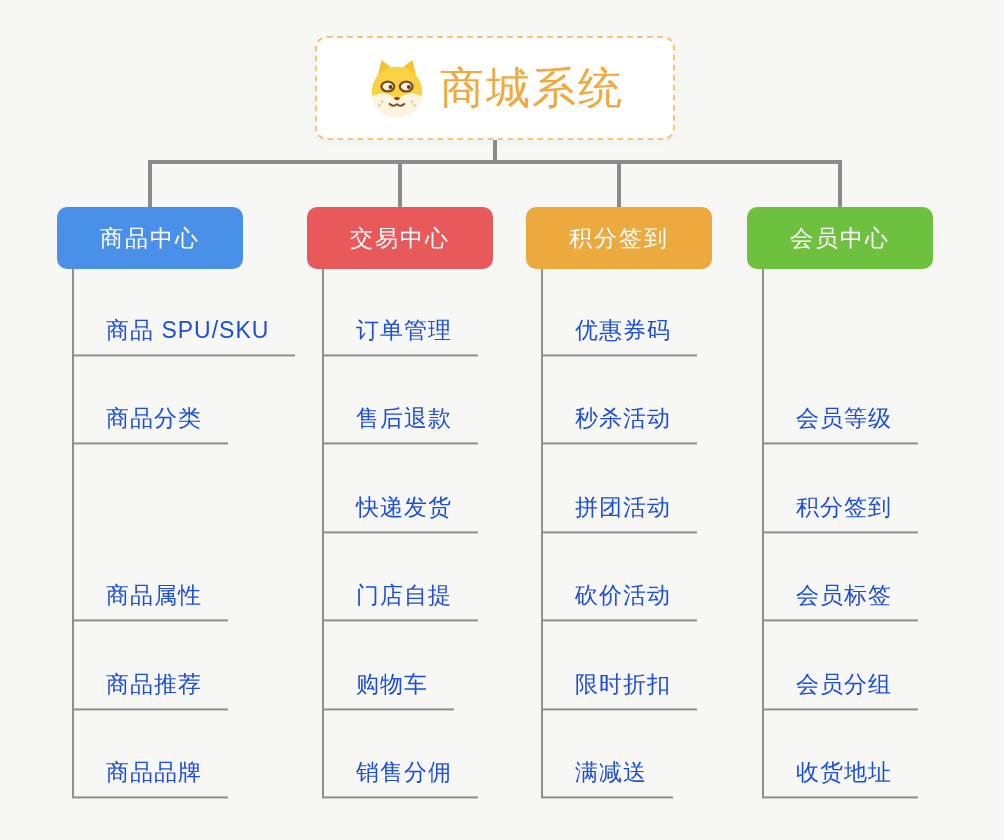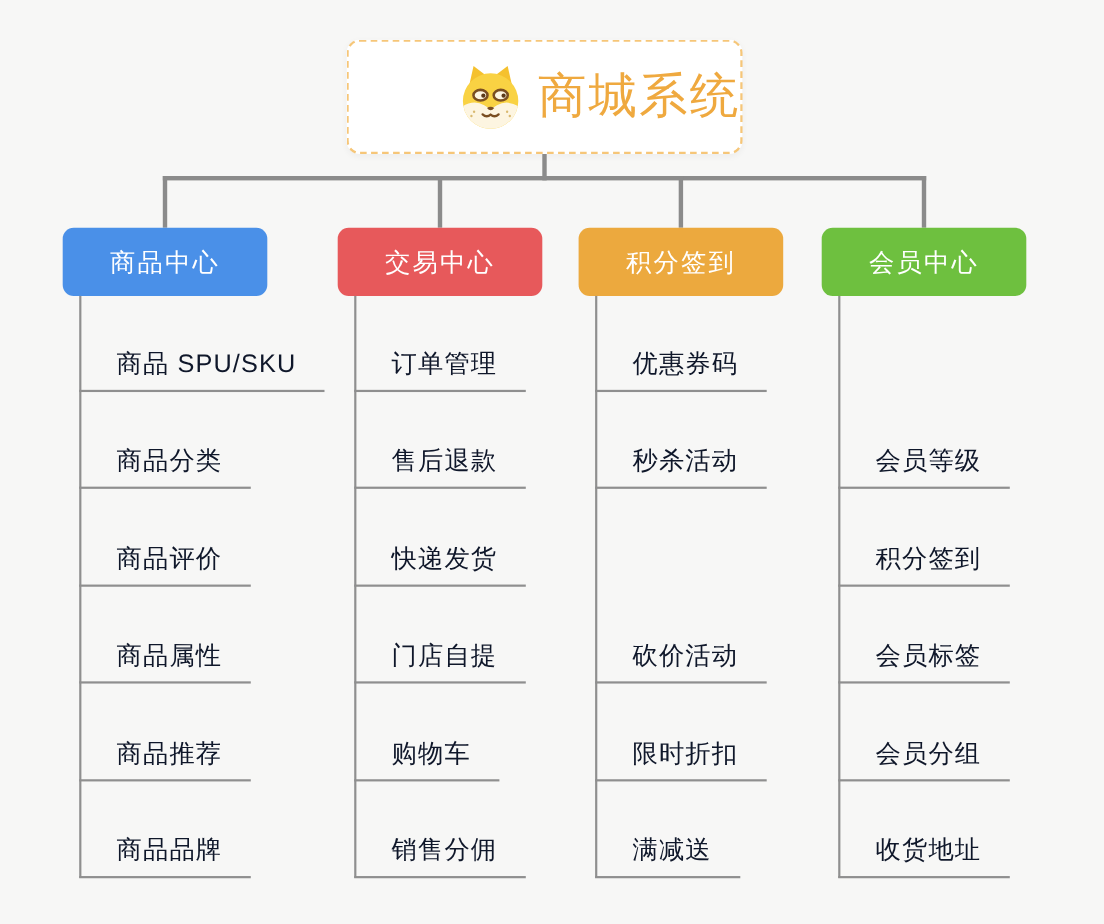--- a/index.html
+++ b/index.html
@@ -6,21 +6,21 @@
   .canvas{
     position:relative;width:1004px;height:840px;overflow:hidden;
     background:#f7f7f6;
     font-family:"Liberation Sans","DejaVu Sans",sans-serif;
   }
   
   .root-node{
     position:absolute;left:315px;top:36px;width:360px;height:104px;
     box-sizing:border-box;background:#ffffff;
     border:2px dashed #f6c678;border-radius:12px;
-    display:flex;align-items:center;justify-content:flex-end;gap:12px;
+    display:flex;align-items:center;justify-content:center;gap:12px;
     box-shadow:0 2px 6px rgba(0,0,0,0.04);
     cursor:default;
   }
   .root-title{
     font-size:44px;line-height:1;color:#efa93f;letter-spacing:2px;font-weight:500;
     white-space:nowrap;
   }
   .dog-icon{width:62px;height:62px;flex:0 0 auto;}
   
   .conn{position:absolute;background:#8b8b8b;}
@@ -37,21 +37,21 @@
     color:#ffffff;font-size:23px;letter-spacing:2px;white-space:nowrap;
     cursor:default;
   }
   .branch-spine{
     position:absolute;left:15px;top:62px;width:2px;height:529px;background:#8f8f8f;
   }
   .leaf{
     position:absolute;left:15px;transform:translateY(-100%);
     border-bottom:2px solid #8f8f8f;
     padding:0 26px 9px 34px;
-    font-size:23px;line-height:1.2;letter-spacing:1px;color:#0f172a;
+    font-size:23px;line-height:1.2;letter-spacing:1px;color:#1d4ed8;
     white-space:nowrap;cursor:default;
   }
   
   .r0{top:149px}.r1{top:237px}.r2{top:326px}.r3{top:414px}.r4{top:503px}.r5{top:591px}
 </style>
 </head>
 <body>
 
 <div class="canvas">
 
@@ -87,21 +87,20 @@
   <div class="conn conn-drop drop-2"></div>
   <div class="conn conn-drop drop-3"></div>
 
   <div class="branch branch-0">
     <div class="branch-header" style="background: rgb(74, 144, 232);">
       <span>商品中心</span>
     </div>
     <div class="branch-spine"></div>
     <div class="leaf r0">商品 SPU/SKU</div>
     <div class="leaf r1">商品分类</div>
-    <div class="leaf r2">商品评价</div>
     <div class="leaf r3">商品属性</div>
     <div class="leaf r4">商品推荐</div>
     <div class="leaf r5">商品品牌</div>
   </div>
 
   <div class="branch branch-1">
     <div class="branch-header" style="background: rgb(231, 89, 91);">
       <span>交易中心</span>
     </div>
     <div class="branch-spine"></div>
@@ -113,20 +112,21 @@
     <div class="leaf r5">销售分佣</div>
   </div>
 
   <div class="branch branch-2">
     <div class="branch-header" style="background: rgb(236, 169, 62);">
       <span>积分签到</span>
     </div>
     <div class="branch-spine"></div>
     <div class="leaf r0">优惠券码</div>
     <div class="leaf r1">秒杀活动</div>
+    <div class="leaf r2">拼团活动</div>
     <div class="leaf r3">砍价活动</div>
     <div class="leaf r4">限时折扣</div>
     <div class="leaf r5">满减送</div>
   </div>
 
   <div class="branch branch-3">
     <div class="branch-header" style="background: rgb(110, 192, 63);">
       <span>会员中心</span>
     </div>
     <div class="branch-spine"></div>

